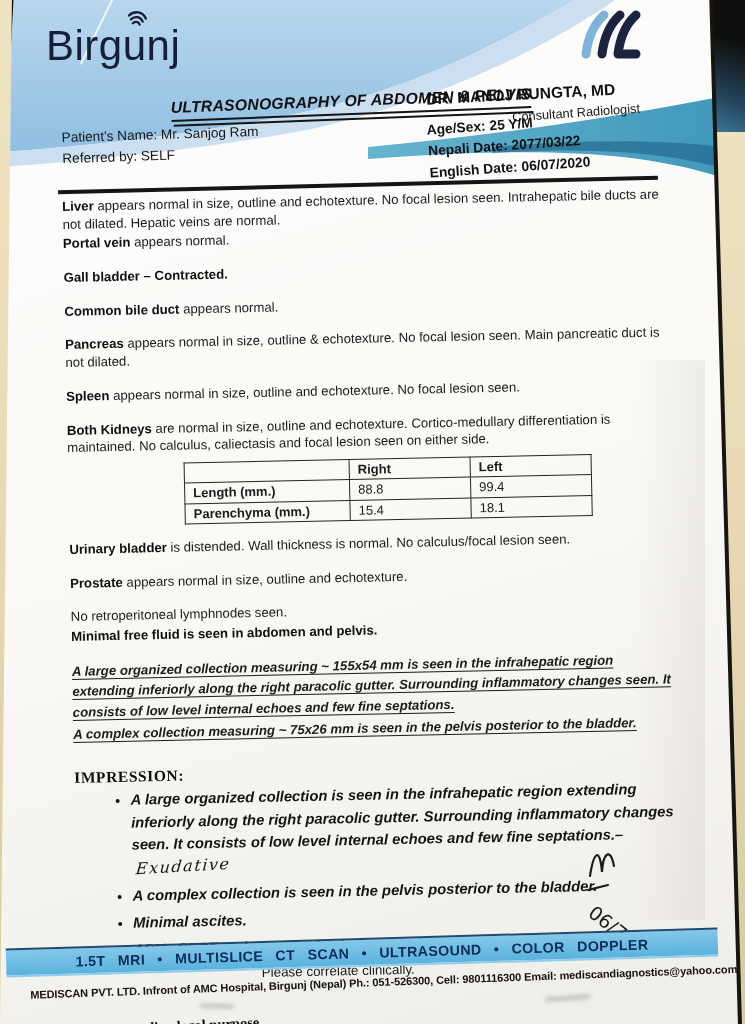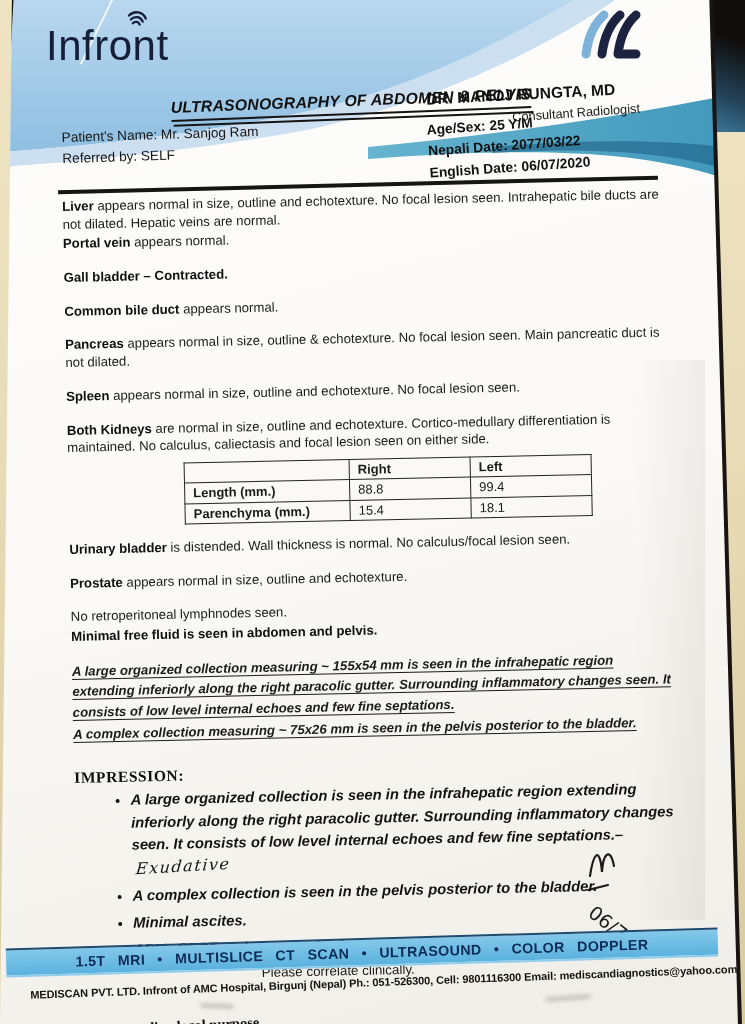--- a/index.html
+++ b/index.html
@@ -100,21 +100,21 @@
       <path d="M0 0 L575 0 C500 42 418 88 300 113 C200 134 80 147 0 152 Z" fill="url(#gblue)"></path>
       <path d="M575 0 L615 0 C540 52 432 102 312 129 C192 152 60 163 0 167 L0 152 C80 147 200 134 300 113 C418 88 500 42 575 0 Z" fill="#ccdff1"></path>
       <path d="M745 92 C625 116 492 136 368 147 L368 159 C500 150 640 143 745 186 Z" fill="url(#gteal)"></path>
       <path d="M745 150 C668 138 575 140 492 147 L492 153 C585 147 678 150 745 176 Z" fill="#20658a" opacity="0.65"></path>
     </svg>
 
     <div class="left-streak"></div>
     <div class="crease"></div>
     <div class="shade-right"></div>
 
-    <div class="brand">Infront</div>
+    <div class="brand">Birgunj</div>
     <svg class="signal" width="36" height="24" viewBox="0 0 36 24">
       <g transform="rotate(10 18 20)" fill="none" stroke="#161e38" stroke-width="2.3" stroke-linecap="round">
         <path d="M14 16 a4 4 0 0 1 7 0"></path>
         <path d="M11.5 12.5 a7 7 0 0 1 12 0"></path>
         <path d="M9 9 a10 10 0 0 1 17 0"></path>
       </g>
     </svg>
 
     <svg class="mlogo" width="78" height="58" viewBox="0 0 78 58">
       <g fill="none" stroke-linecap="round" stroke-linejoin="round">

